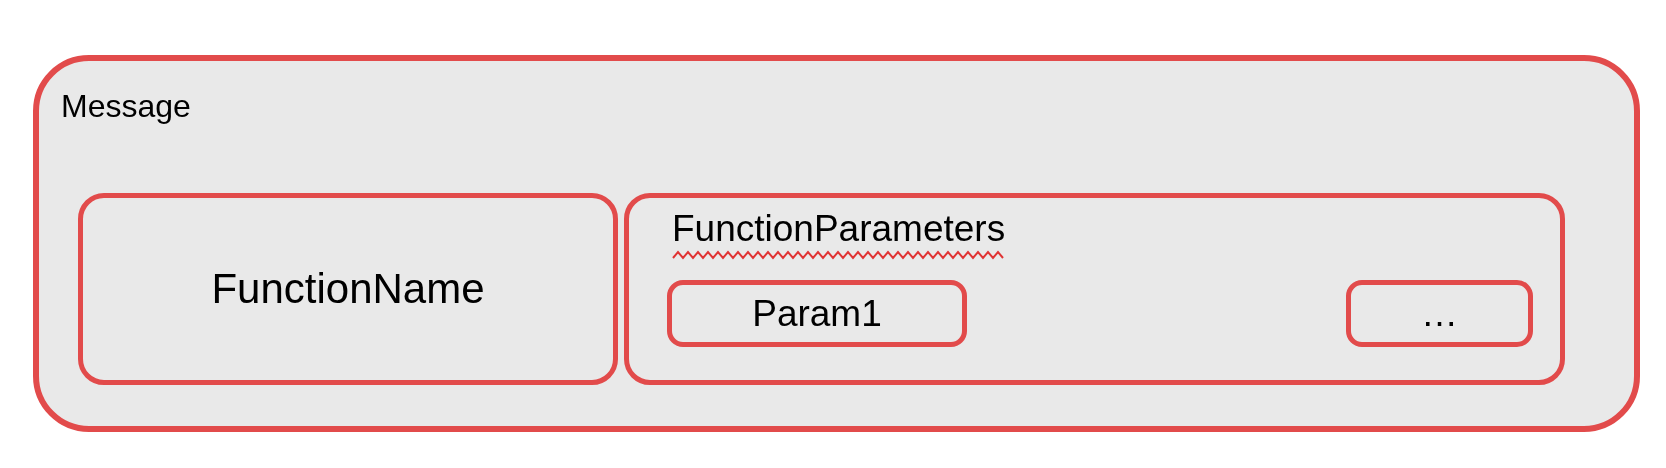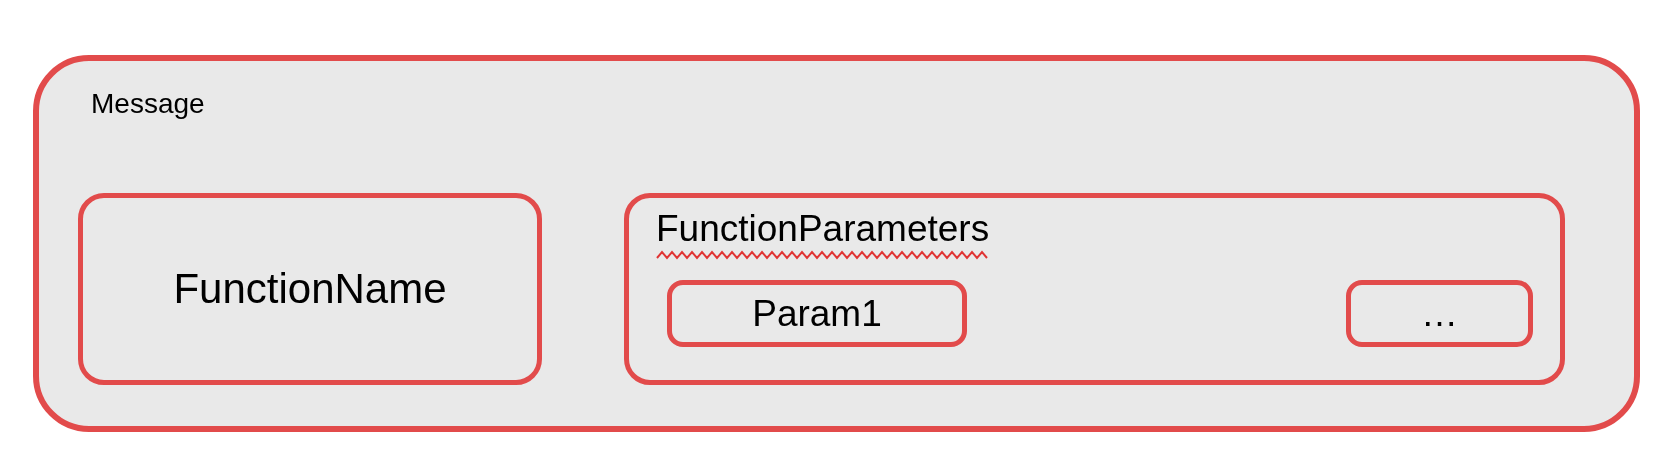--- a/index.html
+++ b/index.html
@@ -19,39 +19,39 @@
   }
   .canvas{position:relative;width:1666px;height:468px;}
   .message-box{
     position:absolute;left:33px;top:55px;width:1607px;height:377px;
     box-sizing:border-box;
     background:var(--box-fill-gray);
     border:6px solid var(--box-border-red);
     border-radius:56px;
   }
   .message-label{
-    position:absolute;left:52px;top:26px;
-    font-size:28px;line-height:1.2;white-space:nowrap;text-align:center;
+    position:absolute;left:22px;top:26px;
+    font-size:32px;line-height:1.2;white-space:nowrap;text-align:center;
   }
   .inner-box{
     position:absolute;top:132px;height:192px;
     box-sizing:border-box;
     border:5px solid var(--box-border-red);
     border-radius:26px;
   }
   .fn-box{
-    left:39px;width:464px;
+    left:39px;width:540px;
     display:flex;align-items:center;justify-content:center;
     font-size:42px;
   }
   .fp-box{
     left:585px;width:941px;
   }
   .fp-label-wrap{
-    position:absolute;left:27px;top:11px;
+    position:absolute;left:43px;top:11px;
   }
   .fp-label{
     display:block;font-size:37px;line-height:1.08;white-space:nowrap;
   }
   .squiggle{display:block;margin-top:1px;}
   .param-box{
     position:absolute;top:82px;height:67px;
     box-sizing:border-box;
     border:5px solid var(--box-border-red);
     border-radius:16px;

